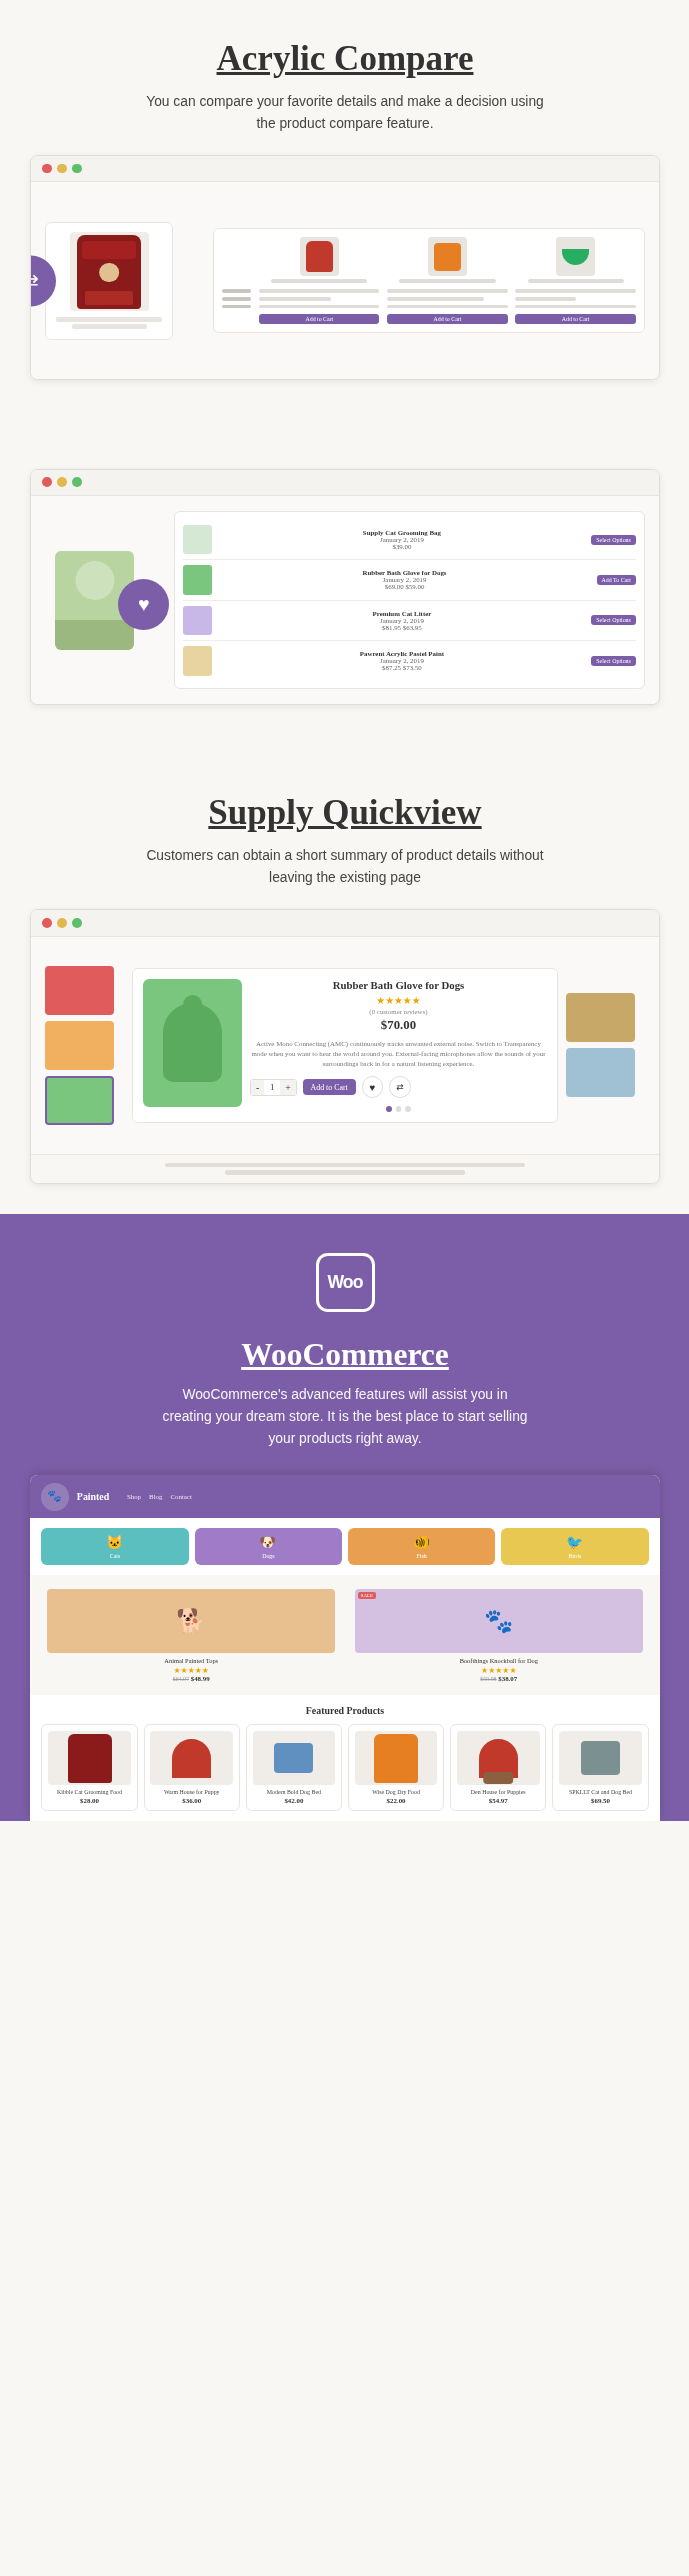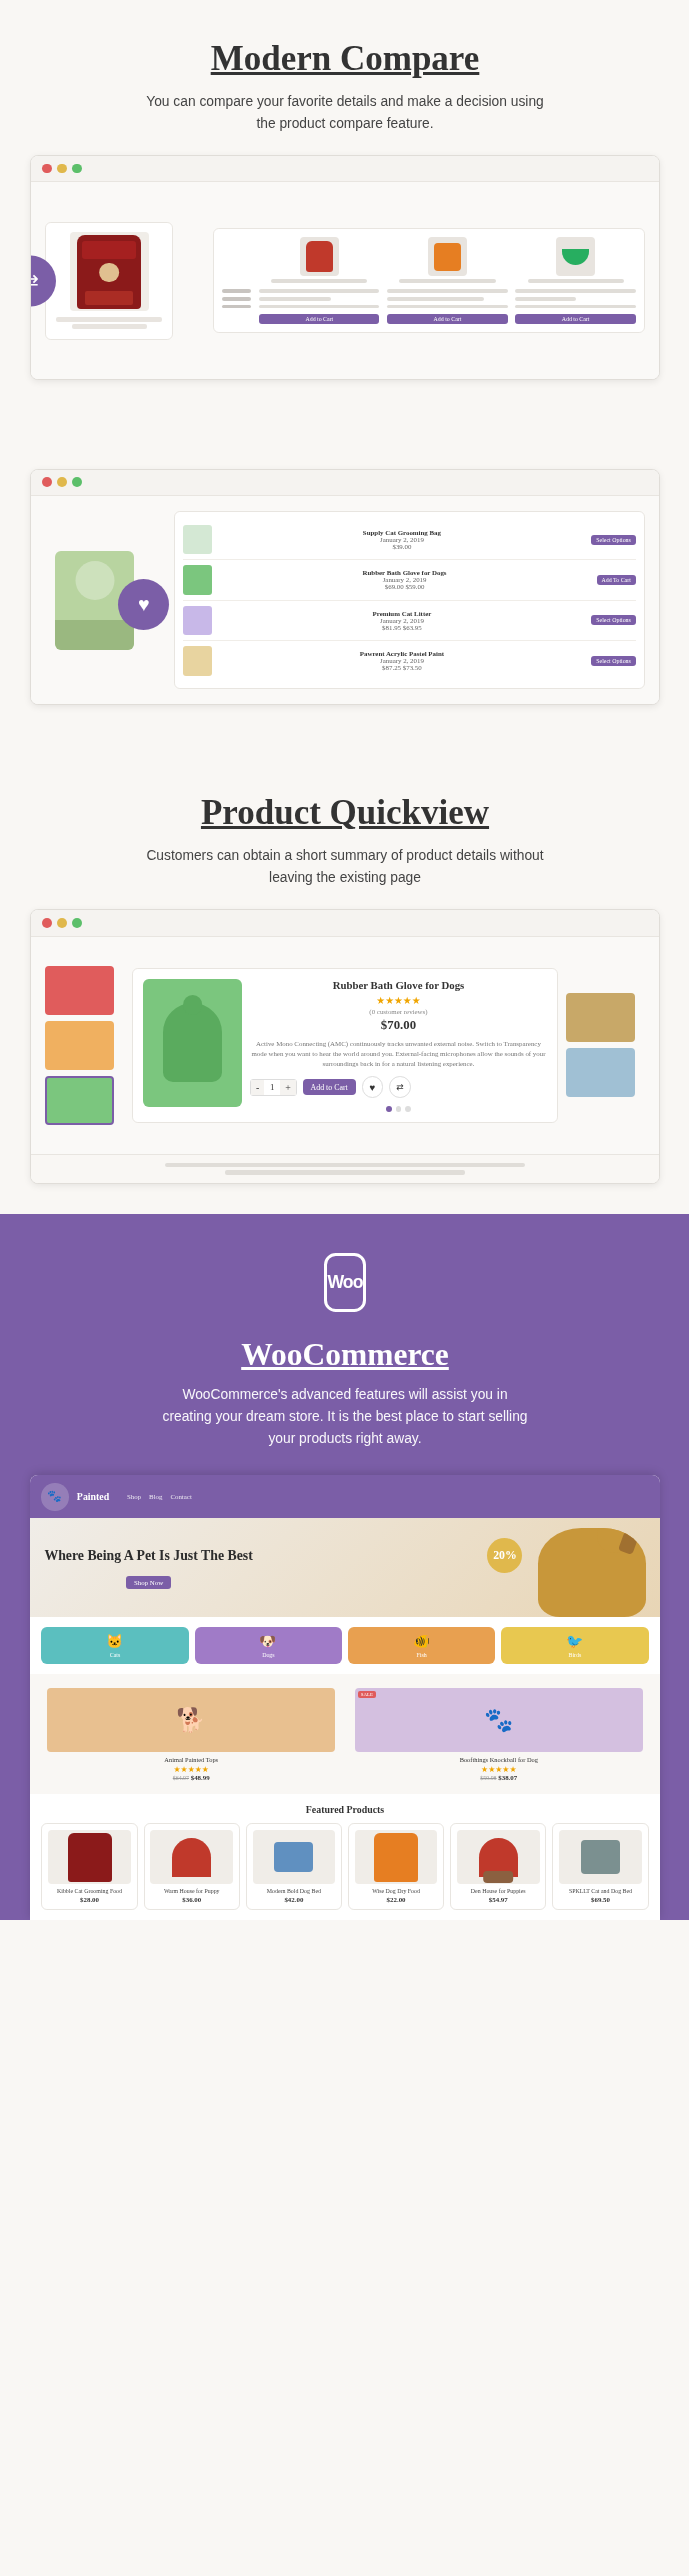--- a/index.html
+++ b/index.html
@@ -403,21 +403,21 @@
 
     
     .woo-section {
       background: #7b5ea7;
       padding: 39px 19.7px 0;
       text-align: center;
       color: white;
     }
 
     .woo-logo {
-      width: 42px;
+      width: 59px;
       height: 59px;
       background: #7b5ea7;
       border: 3px solid #fff;
       border-radius: 11.8px;
       margin: 0 auto 14.8px;
       display: flex;
       align-items: center;
       justify-content: center;
       font-size: 21.7px;
       font-weight: bold;
@@ -598,21 +598,21 @@
     }
 
     .sp-title { font-size: 6.4px; color: #333; margin-bottom: 2px; }
     .sp-stars { color: #f0a500; font-size: 7.9px; }
     .sp-old-price { text-decoration: line-through; color: #999; font-size: 5.9px; }
   </style>
 </head>
 <body>
 
 <div class="section">
-  <h1 class="section-title">Modern Compare</h1>
+  <h1 class="section-title">Acrylic Compare</h1>
   <p class="section-desc">You can compare your favorite details and make a decision using the product compare feature.</p>
 
   <div class="browser-mock">
     <div class="browser-bar">
       <span class="dot dot-red"></span>
       <span class="dot dot-yellow"></span>
       <span class="dot dot-green"></span>
     </div>
     <div class="compare-content">
 
@@ -774,21 +774,21 @@
             <div class="w-price">$87.25 $73.50</div>
           </div>
           <div class="w-btn">Select Options</div>
         </div>
       </div>
     </div>
   </div>
 </div>
 
 <div class="section" style="margin-top:19.7px;">
-  <h1 class="section-title">Product Quickview</h1>
+  <h1 class="section-title">Supply Quickview</h1>
   <p class="section-desc">Customers can obtain a short summary of product details without leaving the existing page</p>
 
   <div class="browser-mock">
     <div class="browser-bar">
       <span class="dot dot-red"></span>
       <span class="dot dot-yellow"></span>
       <span class="dot dot-green"></span>
     </div>
     <div class="quickview-content">
 
@@ -857,34 +857,20 @@
         <span style="font-size:11.8px;">🐾</span>
       </div>
       <span class="store-logo-text">Painted</span>
       <div class="store-nav-items">
         <span class="store-nav-item">Shop</span>
         <span class="store-nav-item">Blog</span>
         <span class="store-nav-item">Contact</span>
       </div>
     </div>
 
-    <div class="store-hero">
-      <div class="hero-text-block">
-        <div class="hero-title">Where Being A Pet Is Just The Best</div>
-        <div class="hero-btn">Shop Now</div>
-      </div>
-      <div class="hero-badge">20%</div>
-
-      <div style="position:absolute;right:14.8px;bottom:0;width:108px;height:89px;">
-        <div style="width:100%;height:100%;background:#c8973a;border-radius:40% 40% 20% 20%;position:relative;overflow:hidden;">
-          <div style="position:absolute;top:-9.9px;right:14.8px;width:34px;height:34px;background:#c8973a;border-radius:50%;"></div>
-          <div style="position:absolute;top:4.9px;right:9.9px;width:14.8px;height:19.7px;background:#a07030;border-radius:3.9px;transform:rotate(20deg);"></div>
-        </div>
-      </div>
-    </div>
 
     <div class="store-categories">
       <div class="cat-item" style="background:#5bbfbf;color:white;">
         <div style="font-size:13.8px;margin-bottom:2px;">🐱</div>
         <div style="font-size:5.9px;">Cats</div>
       </div>
       <div class="cat-item" style="background:#a07bc7;color:white;">
         <div style="font-size:13.8px;margin-bottom:2px;">🐶</div>
         <div style="font-size:5.9px;">Dogs</div>
       </div>

